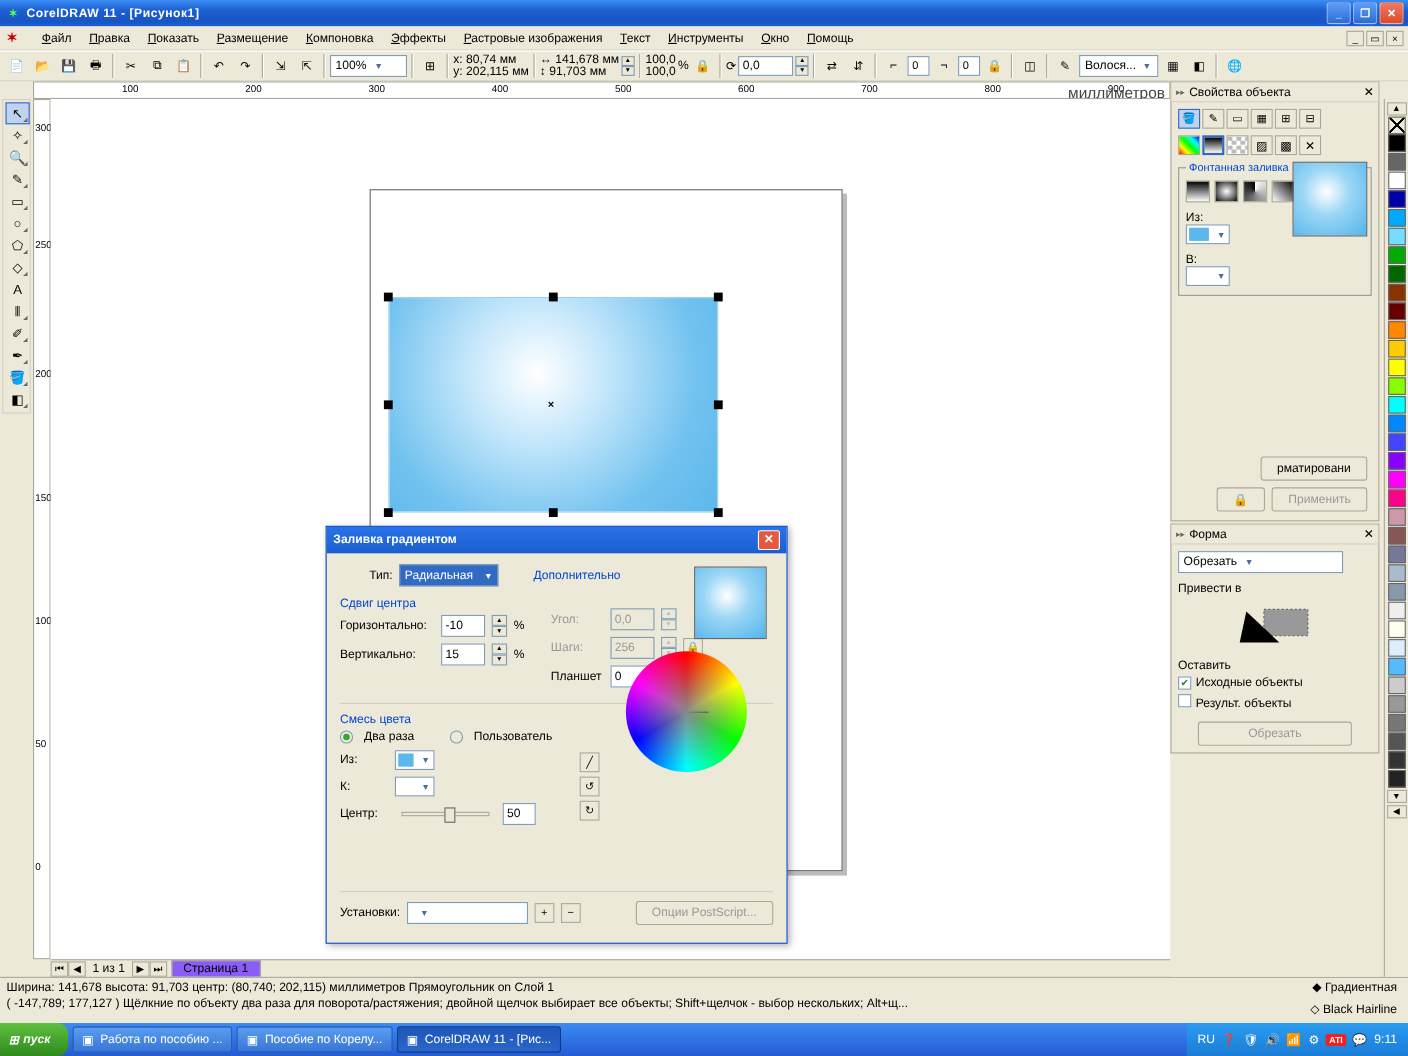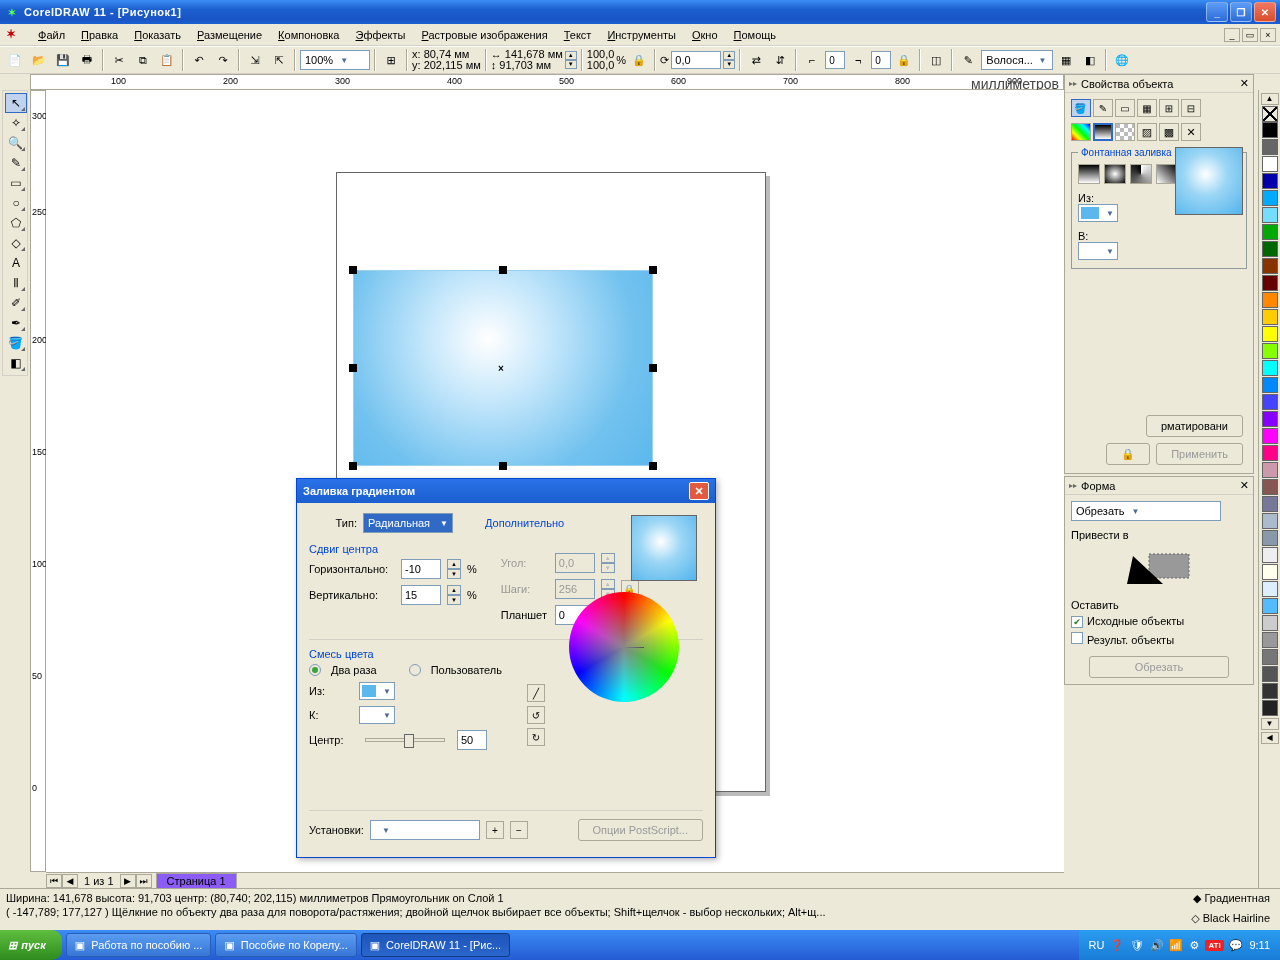--- a/index.html
+++ b/index.html
@@ -239,21 +239,21 @@
       <span class="ruler-lbl-h" style="left: 752px;">700</span>
       <span class="ruler-lbl-h" style="left: 864px;">800</span>
       <span class="ruler-lbl-h" style="left: 976px;">900</span>
     </div>
   <span class="ruler-unit">миллиметров</span>
 </div>
 
 <div class="ruler-v">
     <div id="ruler-v">
       <span class="ruler-lbl-v" style="top: 20px;">300</span>
-      <span class="ruler-lbl-v" style="top: 116px;">250</span>
+      <span class="ruler-lbl-v" style="top: 126px;">250</span>
       <span class="ruler-lbl-v" style="top: 244px;">200</span>
       <span class="ruler-lbl-v" style="top: 356px;">150</span>
       <span class="ruler-lbl-v" style="top: 468px;">100</span>
       <span class="ruler-lbl-v" style="top: 580px;">50</span>
       <span class="ruler-lbl-v" style="top: 692px;">0</span>
     </div>
   </div>
 
 <div class="toolbox">
   <div class="tb sel">↖<span class="corner"></span></div>

